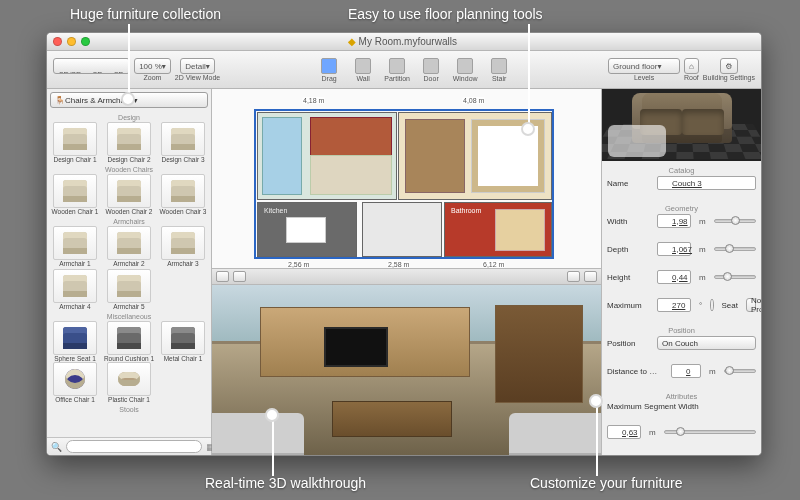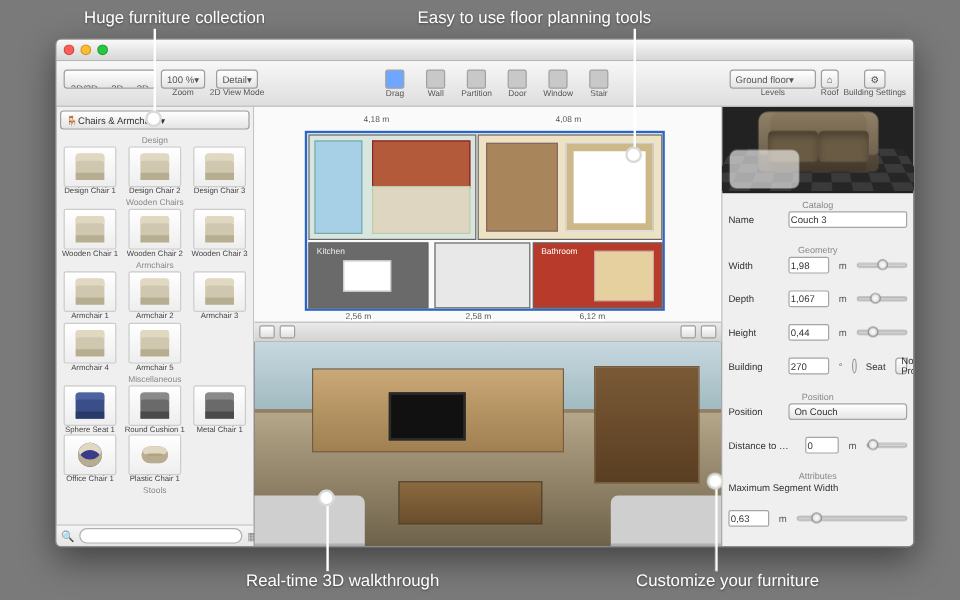--- a/index.html
+++ b/index.html
@@ -71,21 +71,21 @@
   repeating-conic-gradient(#3a3a3a 0% 25%, #262626 0% 50%) 0 0/30px 30px;
   transform: perspective(260px) rotateX(62deg) translateY(16px); transform-origin: center 68%; }
 .sofa3d { position:absolute; left:50%; top:40%; transform:translate(-50%,-50%); width:100px;height:50px; background:linear-gradient(#8a7a60,#5a4c3a); border-radius:8px 8px 4px 4px; box-shadow: inset 0 -14px 0 rgba(0,0,0,.25), inset 10px 0 0 rgba(255,255,255,.06), inset -10px 0 0 rgba(255,255,255,.06);}
 .sofa-cushion { position:absolute; width:42px; height:26px; top:16px; background:#6a5b44; border-radius:4px; box-shadow: inset 0 4px 6px rgba(0,0,0,.3);}
 .navpad { position:absolute; left:6px; bottom:4px; width:58px; height:32px; background:rgba(255,255,255,.6); border-radius:6px;}
 
 .insp-section-h { text-align:center; font-size:7.5px; color:#888; margin:3px 0 1px; }
 .insp { padding: 2px 5px; }
 .row { display:flex; align-items:center; gap:8px; margin-bottom: 14px; }
 .row label { width:42px; font-size:8px; color:#333; flex-shrink:0;}
-.row .inp { height:14px; border:1px solid #a5a5a5; border-radius:2px; background:#fff; font-size:8px; padding:0 1px; display:flex; align-items:center; flex-shrink:0;}
+.row .inp { height:14px; border:1px solid #a5a5a5; border-radius:2px; background:#fff; font-size:8px; padding:0 14px; display:flex; align-items:center; flex-shrink:0;text-decoration:underline;}
 .row .unit { font-size:8px; color:#555; }
 .slider { flex:1; height:4px; background: linear-gradient(#c0c0c0,#e0e0e0); border-radius:2px; position:relative; border:1px solid #a8a8a8; min-width: 0;}
 .slider .knob { position:absolute; width:9px; height:9px; background:radial-gradient(#fff,#d0d0d0); border:1px solid #888; border-radius:50%; top:-4px; }
 .insp .sel { border:1px solid #a5a5a5; border-radius:3px; background:linear-gradient(#fff,#e5e5e5); height:14px; font-size:8px; display:flex; align-items:center; padding:0 4px;}
 </style>
 </head>
 <body>
 
 <div class="callout" style="left:70px;top:6px;">Huge furniture collection</div>
 <div class="callout-line" style="left:128px;top:24px;height:70px;"></div>
@@ -104,20 +104,21 @@
 <div class="callout-dot" style="left:589px;top:394px;"></div>
 
 <div class="window">
 
   <div class="titlebar">
     <div class="traffic">
       <span class="tr-close"></span>
       <span class="tr-min"></span>
       <span class="tr-max"></span>
     </div>
+    <div class="title"><span style="color:#d9a300;">◆</span> <span>My Room.myfourwalls</span></div>
     <div style="width:40px;"></div>
   </div>
 
   <div class="toolbar">
     <div class="tb-group">
       <div class="seg">
         <span>2D/3D</span>
         <span>2D</span>
         <span>3D</span>
       </div>
@@ -388,21 +389,21 @@
         </div>
         <div class="row">
           <label>Height</label>
           <div class="inp" style="width:34px;">0,44</div>
           <span class="unit">m</span>
           <div class="slider">
               <div class="knob" style="left:20%"></div>
             </div>
         </div>
         <div class="row">
-          <label>Building</label>
+          <label>Maximum</label>
           <div class="inp" style="width:34px;">270</div>
           <span class="unit">°</span>
           <span style="width:12px;height:12px;border:1px solid #999;border-radius:50%;display:inline-block;"></span>
           <label style="width:auto;">Seat</label>
           <div class="sel" style="flex:1;min-width:0;">Not Propo…</div>
         </div>
 
         <div class="insp-section-h">Position</div>
         <div class="row">
           <label>Position</label>

